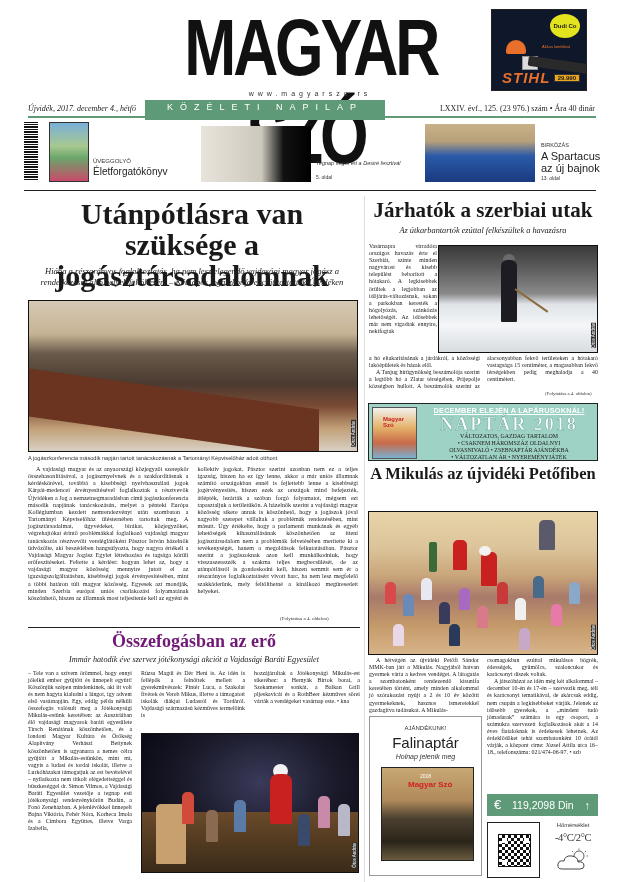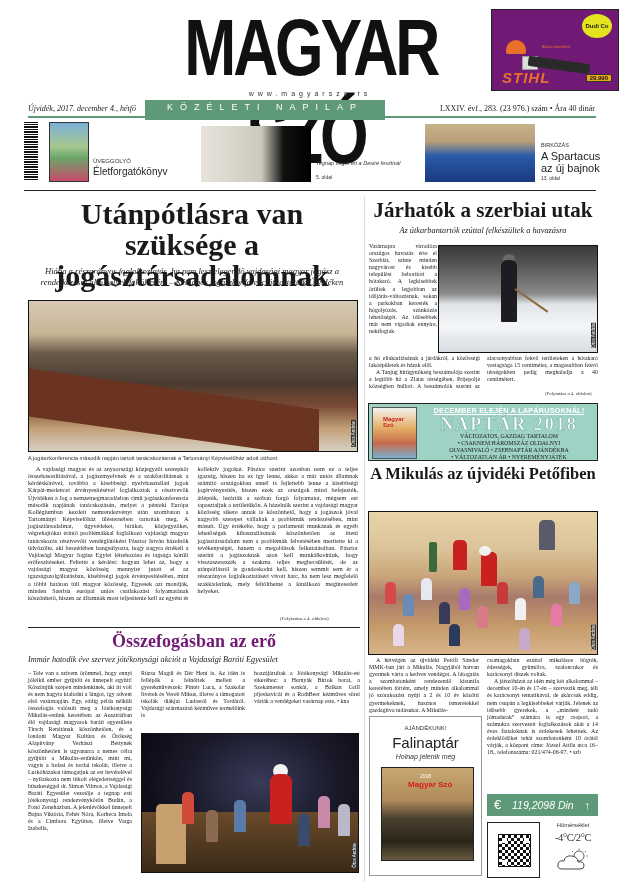--- a/index.html
+++ b/index.html
@@ -13,21 +13,21 @@
   .ad-left .line1, .ad-left .line2 { font-family: "Liberation Sans", sans-serif; font-weight: bold; color: #d22; font-size: 7px; position: absolute; }
   .ad-left .line1 { left: 14px; top: 29px; }
   .ad-left .line2 { left: 5px; top: 40px; }
   .ad-left .tile { position: absolute; left: 68px; top: 32px; width: 40px; height: 46px; background: linear-gradient(135deg, #9a4a33, #c56f52 45%, #7a3524); transform: skewY(-8deg); }
   .ad-left .price { position: absolute; left: 8px; top: 55px; background: #f5e23a; border: 1px solid #333; padding: 0 3px; font-family: "Liberation Sans", sans-serif; font-weight: bold; font-size: 11px; color: #111; }
   .ad-left .footer { position: absolute; left: 0; bottom: 0; width: 100%; height: 13px; background: #d8232a; color: #fff; font-family: "Liberation Sans", sans-serif; font-weight: bold; font-size: 8px; line-height: 13px; padding-left: 6px; }
 
   .logo { position: absolute; left: 150px; top: 4px; width: 312px; height: 88px; font-family: "Liberation Sans", sans-serif; font-weight: 900; font-size: 80px; line-height: 88px; letter-spacing: -4px; color: #111; text-align: center; transform: scaleX(0.78); transform-origin: center; }
   .site-url { position: absolute; left: 225px; top: 90px; width: 170px; text-align: center; font-family: "Liberation Sans", sans-serif; font-size: 7px; letter-spacing: 4px; color: #333; }
 
-  .ad-right { position: absolute; left: 491px; top: 9px; width: 128px; height: 82px; border: 1px solid #222; background: #701a75; overflow: hidden; }
+  .ad-right { position: absolute; left: 491px; top: 9px; width: 96px; height: 82px; border: 1px solid #222; background: #0f172a; overflow: hidden; }
   .ad-right .dudi { position: absolute; right: 6px; top: 4px; width: 30px; height: 24px; background: #e4e41e; border-radius: 50%; font-family: "Liberation Sans", sans-serif; font-size: 6px; font-weight: bold; text-align: center; line-height: 24px; }
   .ad-right .cap { position: absolute; left: 14px; top: 30px; width: 20px; height: 14px; background: #e8702a; border-radius: 10px 10px 2px 2px; }
   .ad-right .blower { position: absolute; left: 36px; top: 50px; width: 62px; height: 10px; background: #2a2a2a; transform: rotate(8deg); border-radius: 2px; }
   .ad-right .blower-body { position: absolute; left: 30px; top: 46px; width: 16px; height: 14px; background: #ddd; border: 1px solid #999; }
   .ad-right .small { position: absolute; left: 50px; top: 34px; font-family: "Liberation Sans", sans-serif; font-size: 4px; color: #e8702a; }
   .ad-right .stihl { position: absolute; left: 10px; bottom: 4px; font-family: "Liberation Sans", sans-serif; font-weight: bold; font-style: italic; color: #e8702a; font-size: 15px; letter-spacing: 1px; }
   .ad-right .price-tag { position: absolute; right: 6px; bottom: 8px; background: #e8a51e; border: 1px solid #333; font-family: "Liberation Sans", sans-serif; font-size: 6px; font-weight: bold; padding: 0 3px; }
 
   .dateline { position: absolute; left: 28px; top: 104px; font-size: 8px; color: #222; font-style: italic; }
   .tagline-bar { position: absolute; left: 145px; top: 100px; width: 240px; height: 20px; background: #5f9a78; color: #fff; text-align: center; font-family: "Liberation Sans", sans-serif; font-size: 9px; letter-spacing: 7px; line-height: 14px; }
@@ -58,21 +58,21 @@
   .lead-photo .desk { position: absolute; left: 0; top: 88px; width: 290px; height: 48px; background: #6a3420; transform: skewY(8deg); }
   .lead-photo .credit { position: absolute; right: 1px; bottom: 4px; writing-mode: vertical-rl; transform: rotate(180deg); font-family: "Liberation Sans", sans-serif; font-size: 4.5px; color: #fff; background: #333; padding: 1px 0; }
   .lead-caption { position: absolute; left: 28px; top: 455px; width: 330px; font-family: "Liberation Sans", sans-serif; font-size: 5.6px; color: #333; }
   .lead-body { position: absolute; left: 28px; top: 466px; width: 330px; columns: 2; column-gap: 9px; font-size: 6.1px; line-height: 7.15px; text-align: justify; color: #222; height: 154px; }
   .lead-body p { text-indent: 8px; }
   .lead-cont { position: absolute; left: 280px; top: 616px; font-size: 5px; color: #333; }
   .lead-rule { position: absolute; left: 28px; top: 627px; width: 332px; height: 1px; background: #222; }
 
   
   .story2-headline { position: absolute; left: 28px; top: 630px; width: 332px; text-align: center; font-size: 18px; line-height: 22px; color: #701a75; }
-  .story2-deck { position: absolute; left: 28px; top: 655px; width: 332px; text-align: left; font-style: italic; font-size: 8.2px; color: #222; }
+  .story2-deck { position: absolute; left: 28px; top: 655px; width: 332px; text-align: center; font-style: italic; font-size: 8.2px; color: #222; }
   .story2-col { position: absolute; font-size: 5.9px; line-height: 7.05px; text-align: justify; color: #222; }
   .s2c1 { left: 28px; top: 670px; width: 104px; height: 210px; }
   .s2c2 { left: 141px; top: 670px; width: 104px; }
   .s2c3 { left: 254px; top: 670px; width: 106px; }
   .story2-photo { position: absolute; left: 141px; top: 733px; width: 218px; height: 140px; background: radial-gradient(ellipse at 55% 35%, #3a3a5a 0%, #1a1a2a 45%, #0a0a14 80%); overflow: hidden; border: 1px solid #111; }
   .story2-photo .floor { position: absolute; left: 0; bottom: 0; width: 100%; height: 60px; background: linear-gradient(180deg, #6a4a2a, #3a2a18); }
   .story2-photo .santa { position: absolute; left: 128px; top: 40px; width: 22px; height: 50px; background: #c92020; border-radius: 8px 8px 2px 2px; }
   .story2-photo .santa-head { position: absolute; left: 131px; top: 30px; width: 15px; height: 14px; background: #f2f2f2; border-radius: 50%; }
   .story2-photo .kid { position: absolute; width: 12px; height: 32px; border-radius: 5px 5px 1px 1px; }
   .story2-photo .credit { position: absolute; right: 1px; bottom: 4px; writing-mode: vertical-rl; transform: rotate(180deg); font-family: "Liberation Sans", sans-serif; font-size: 4.5px; color: #fff; background: #333; }
@@ -110,21 +110,21 @@
   .falinaptar { position: absolute; left: 369px; top: 716px; width: 113px; height: 160px; border: 1px solid #999; background: #fff; }
   .falinaptar .kicker { position: absolute; left: 0; top: 8px; width: 100%; text-align: center; font-family: "Liberation Sans", sans-serif; font-size: 6px; color: #333; }
   .falinaptar .title { position: absolute; left: 0; top: 17px; width: 100%; text-align: center; font-family: "Liberation Sans", sans-serif; font-size: 15px; color: #222; }
   .falinaptar .sub { position: absolute; left: 0; top: 36px; width: 100%; text-align: center; font-family: "Liberation Sans", sans-serif; font-style: italic; font-size: 7px; color: #333; }
   .falinaptar .cover { position: absolute; left: 11px; top: 50px; width: 93px; height: 94px; background: linear-gradient(180deg, #c8a874 0%, #b08a5a 35%, #4a4030 55%, #2a2418 80%, #6a5a40 100%); border: 1px solid #222; }
   .falinaptar .cover-year { position: absolute; left: 38px; top: 5px; font-family: "Liberation Sans", sans-serif; font-size: 5px; color: #fff; }
   .falinaptar .cover-brand { position: absolute; left: 26px; top: 12px; font-family: "Liberation Sans", sans-serif; font-weight: bold; font-size: 8px; color: #d42020; }
 
   .currency-box { position: absolute; left: 487px; top: 794px; width: 111px; height: 22px; background: #5f9a78; color: #fff; font-family: "Liberation Sans", sans-serif; font-size: 10.5px; line-height: 22px; }
   .currency-box .euro { position: absolute; left: 7px; top: 0; font-size: 13px; }
-  .currency-box .rate { position: absolute; left: 25px; top: 0; font-style: italic; }
+  .currency-box .rate { position: absolute; left: 25px; top: 0; }
   .currency-box .arrow { position: absolute; right: 8px; top: 0; font-size: 11px; }
 
   .qr-box { position: absolute; left: 487px; top: 822px; width: 53px; height: 56px; border: 1px solid #222; background: #fff; }
   .qr { position: absolute; left: 10px; top: 11px; width: 33px; height: 33px; background:
       linear-gradient(#fff, #fff) 3px 3px/5px 5px no-repeat,
       linear-gradient(#fff, #fff) 25px 3px/5px 5px no-repeat,
       linear-gradient(#fff, #fff) 3px 25px/5px 5px no-repeat,
       repeating-conic-gradient(#111 0 25%, #fff 0 50%) 0 0/6px 6px; border: 1px solid #111; }
   .weather-label { position: absolute; left: 548px; top: 822px; width: 50px; text-align: center; font-family: "Liberation Sans", sans-serif; font-size: 5.8px; color: #333; }
   .weather-temp { position: absolute; left: 547px; top: 832px; width: 52px; text-align: center; font-family: Liberation Serif, serif; font-size: 10.5px; color: #333; letter-spacing: -0.4px; }
@@ -143,21 +143,21 @@
     <div class="cap"></div>
     <span class="small">Akkus lombfúvó</span>
     <div class="blower-body"></div>
     <div class="blower"></div>
     <span class="stihl">STIHL</span>
     <span class="price-tag">29.990</span>
   </div>
 
   <div class="dateline">Újvidék, 2017. december 4., hétfő</div>
   <div class="tagline-bar">KÖZÉLETI NAPILAP</div>
-  <div class="issue-info">LXXIV. évf., 283. (23 976.) szám • Ára 40 dinár</div>
+  <div class="issue-info">LXXIV. évf., 125. (23 976.) szám • Ára 40 dinár</div>
   <div class="masthead-rule"></div>
 </div>
 
 <div class="teasers">
   <div class="barcode"></div>
 
   <div class="teaser-img t1-img"></div>
   <span class="t1-kicker">ÜVEGGOLYÓ</span>
   <span class="t1-title">Életforgatókönyv</span>
 

